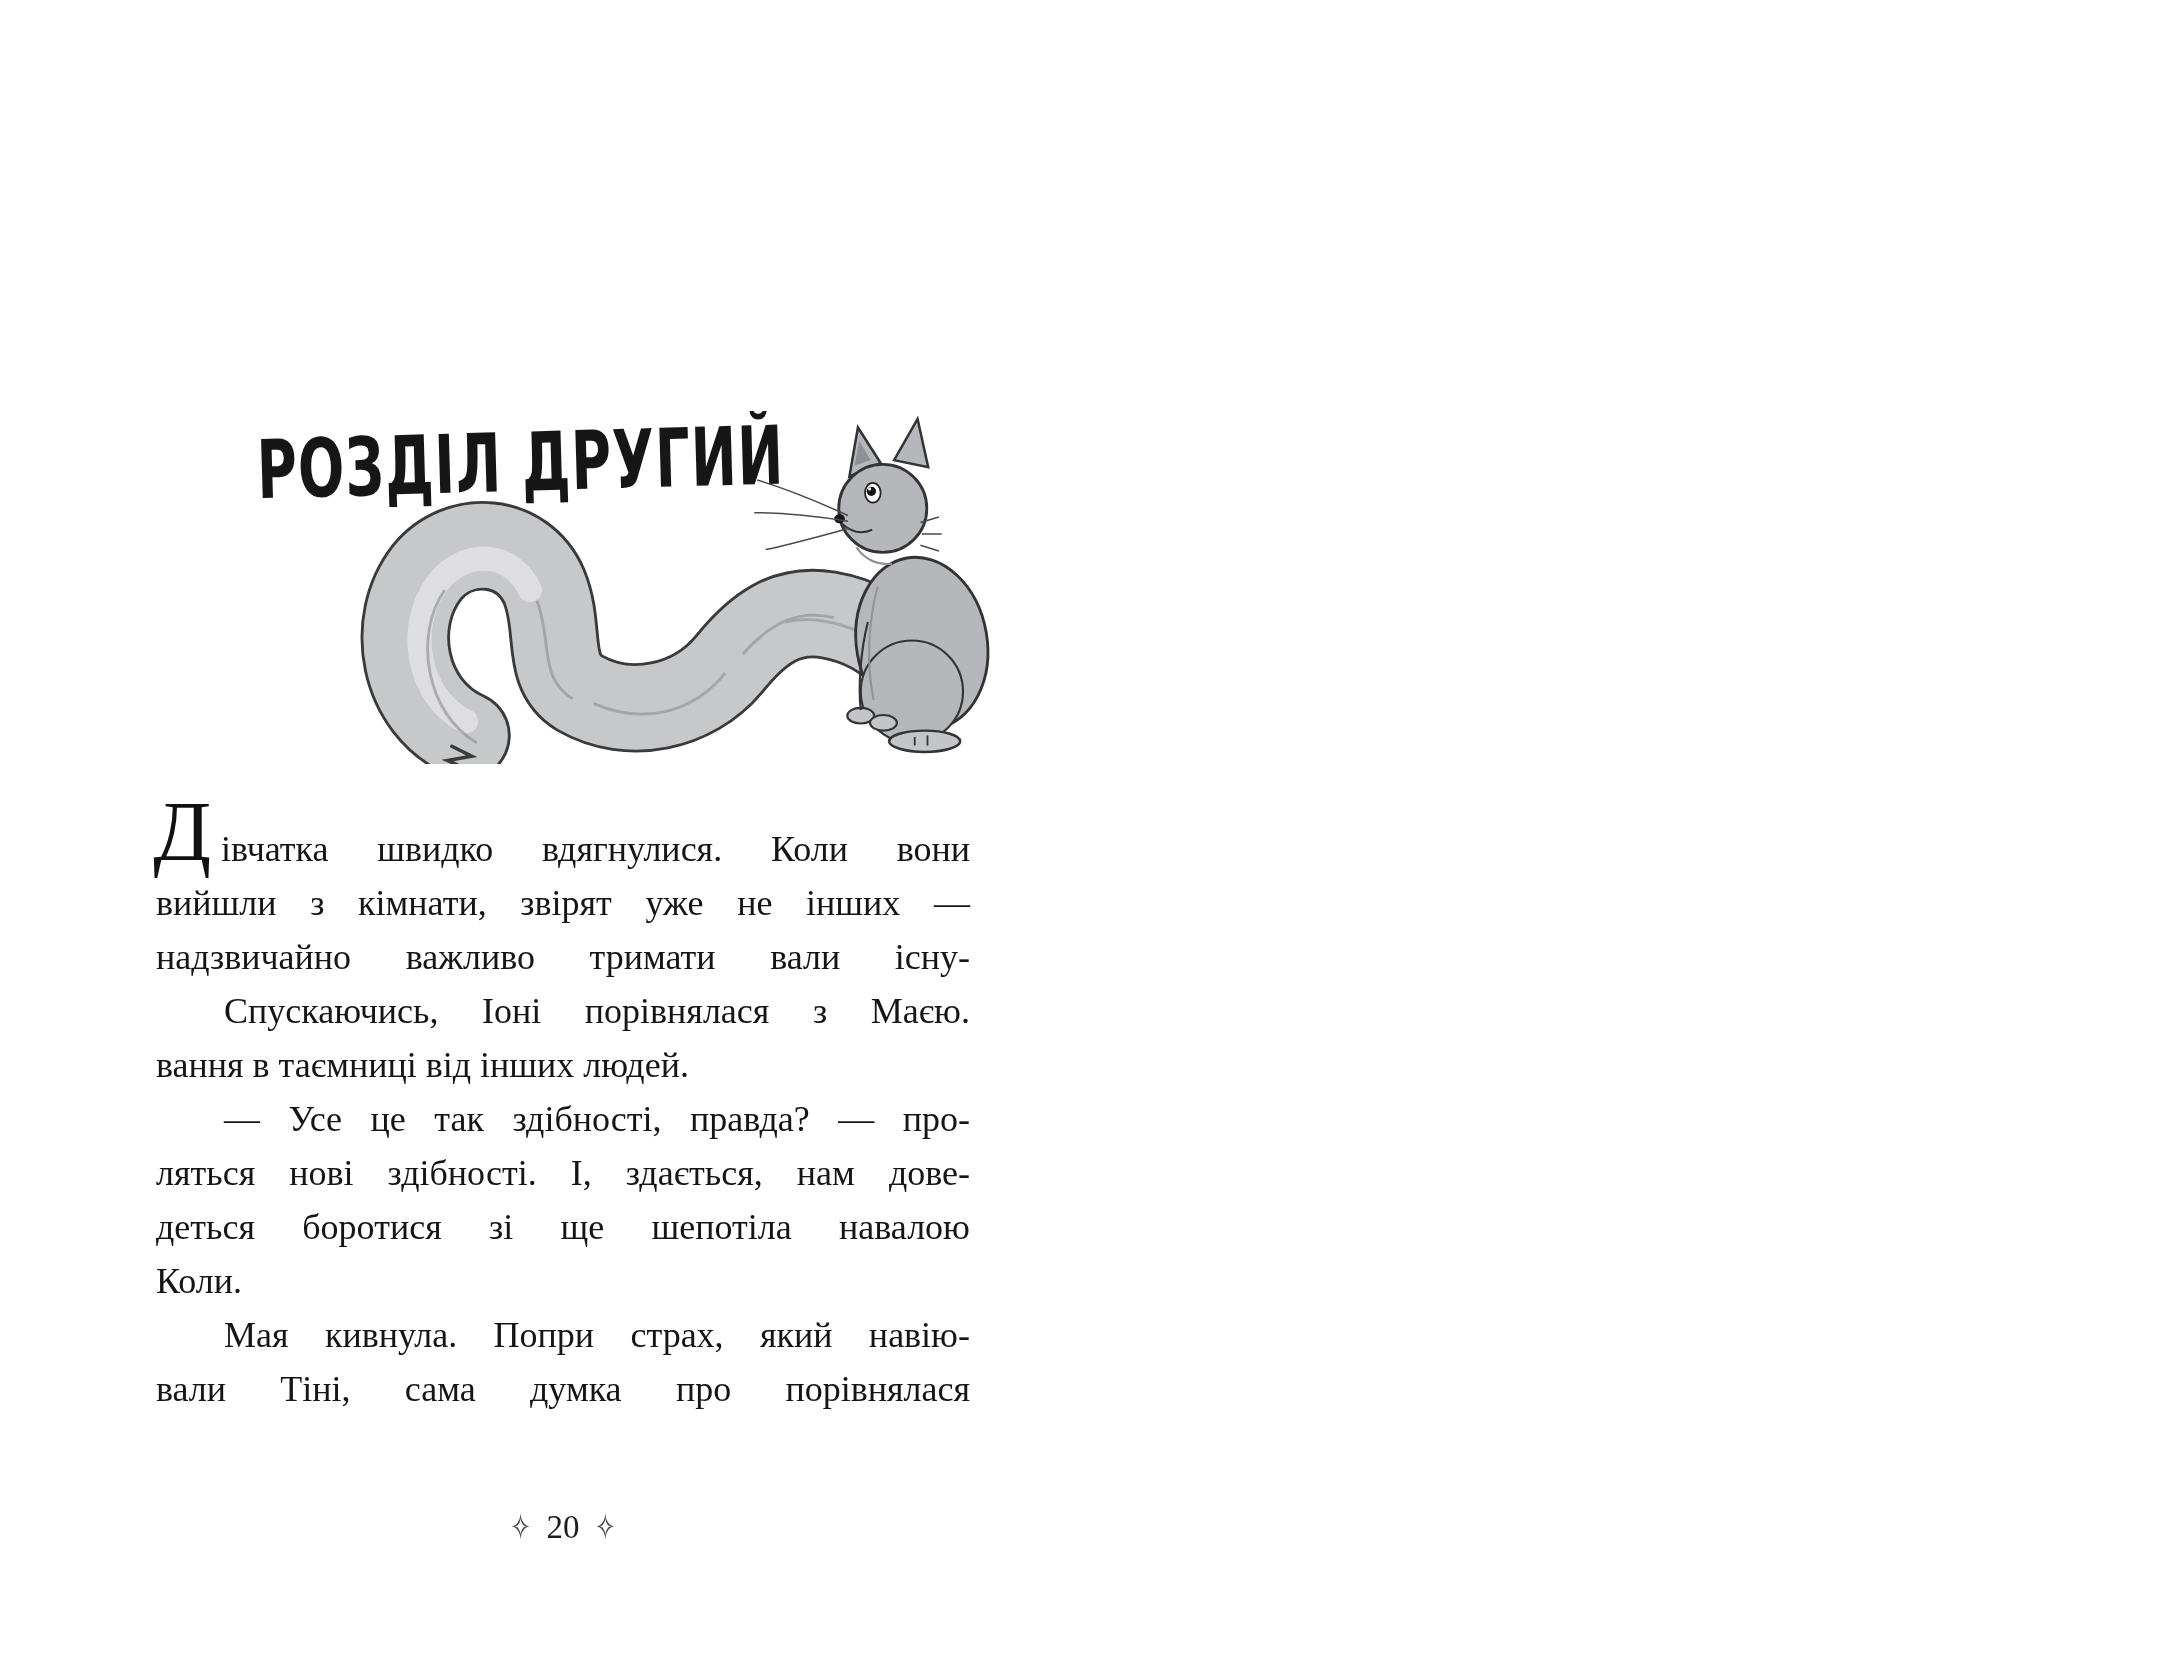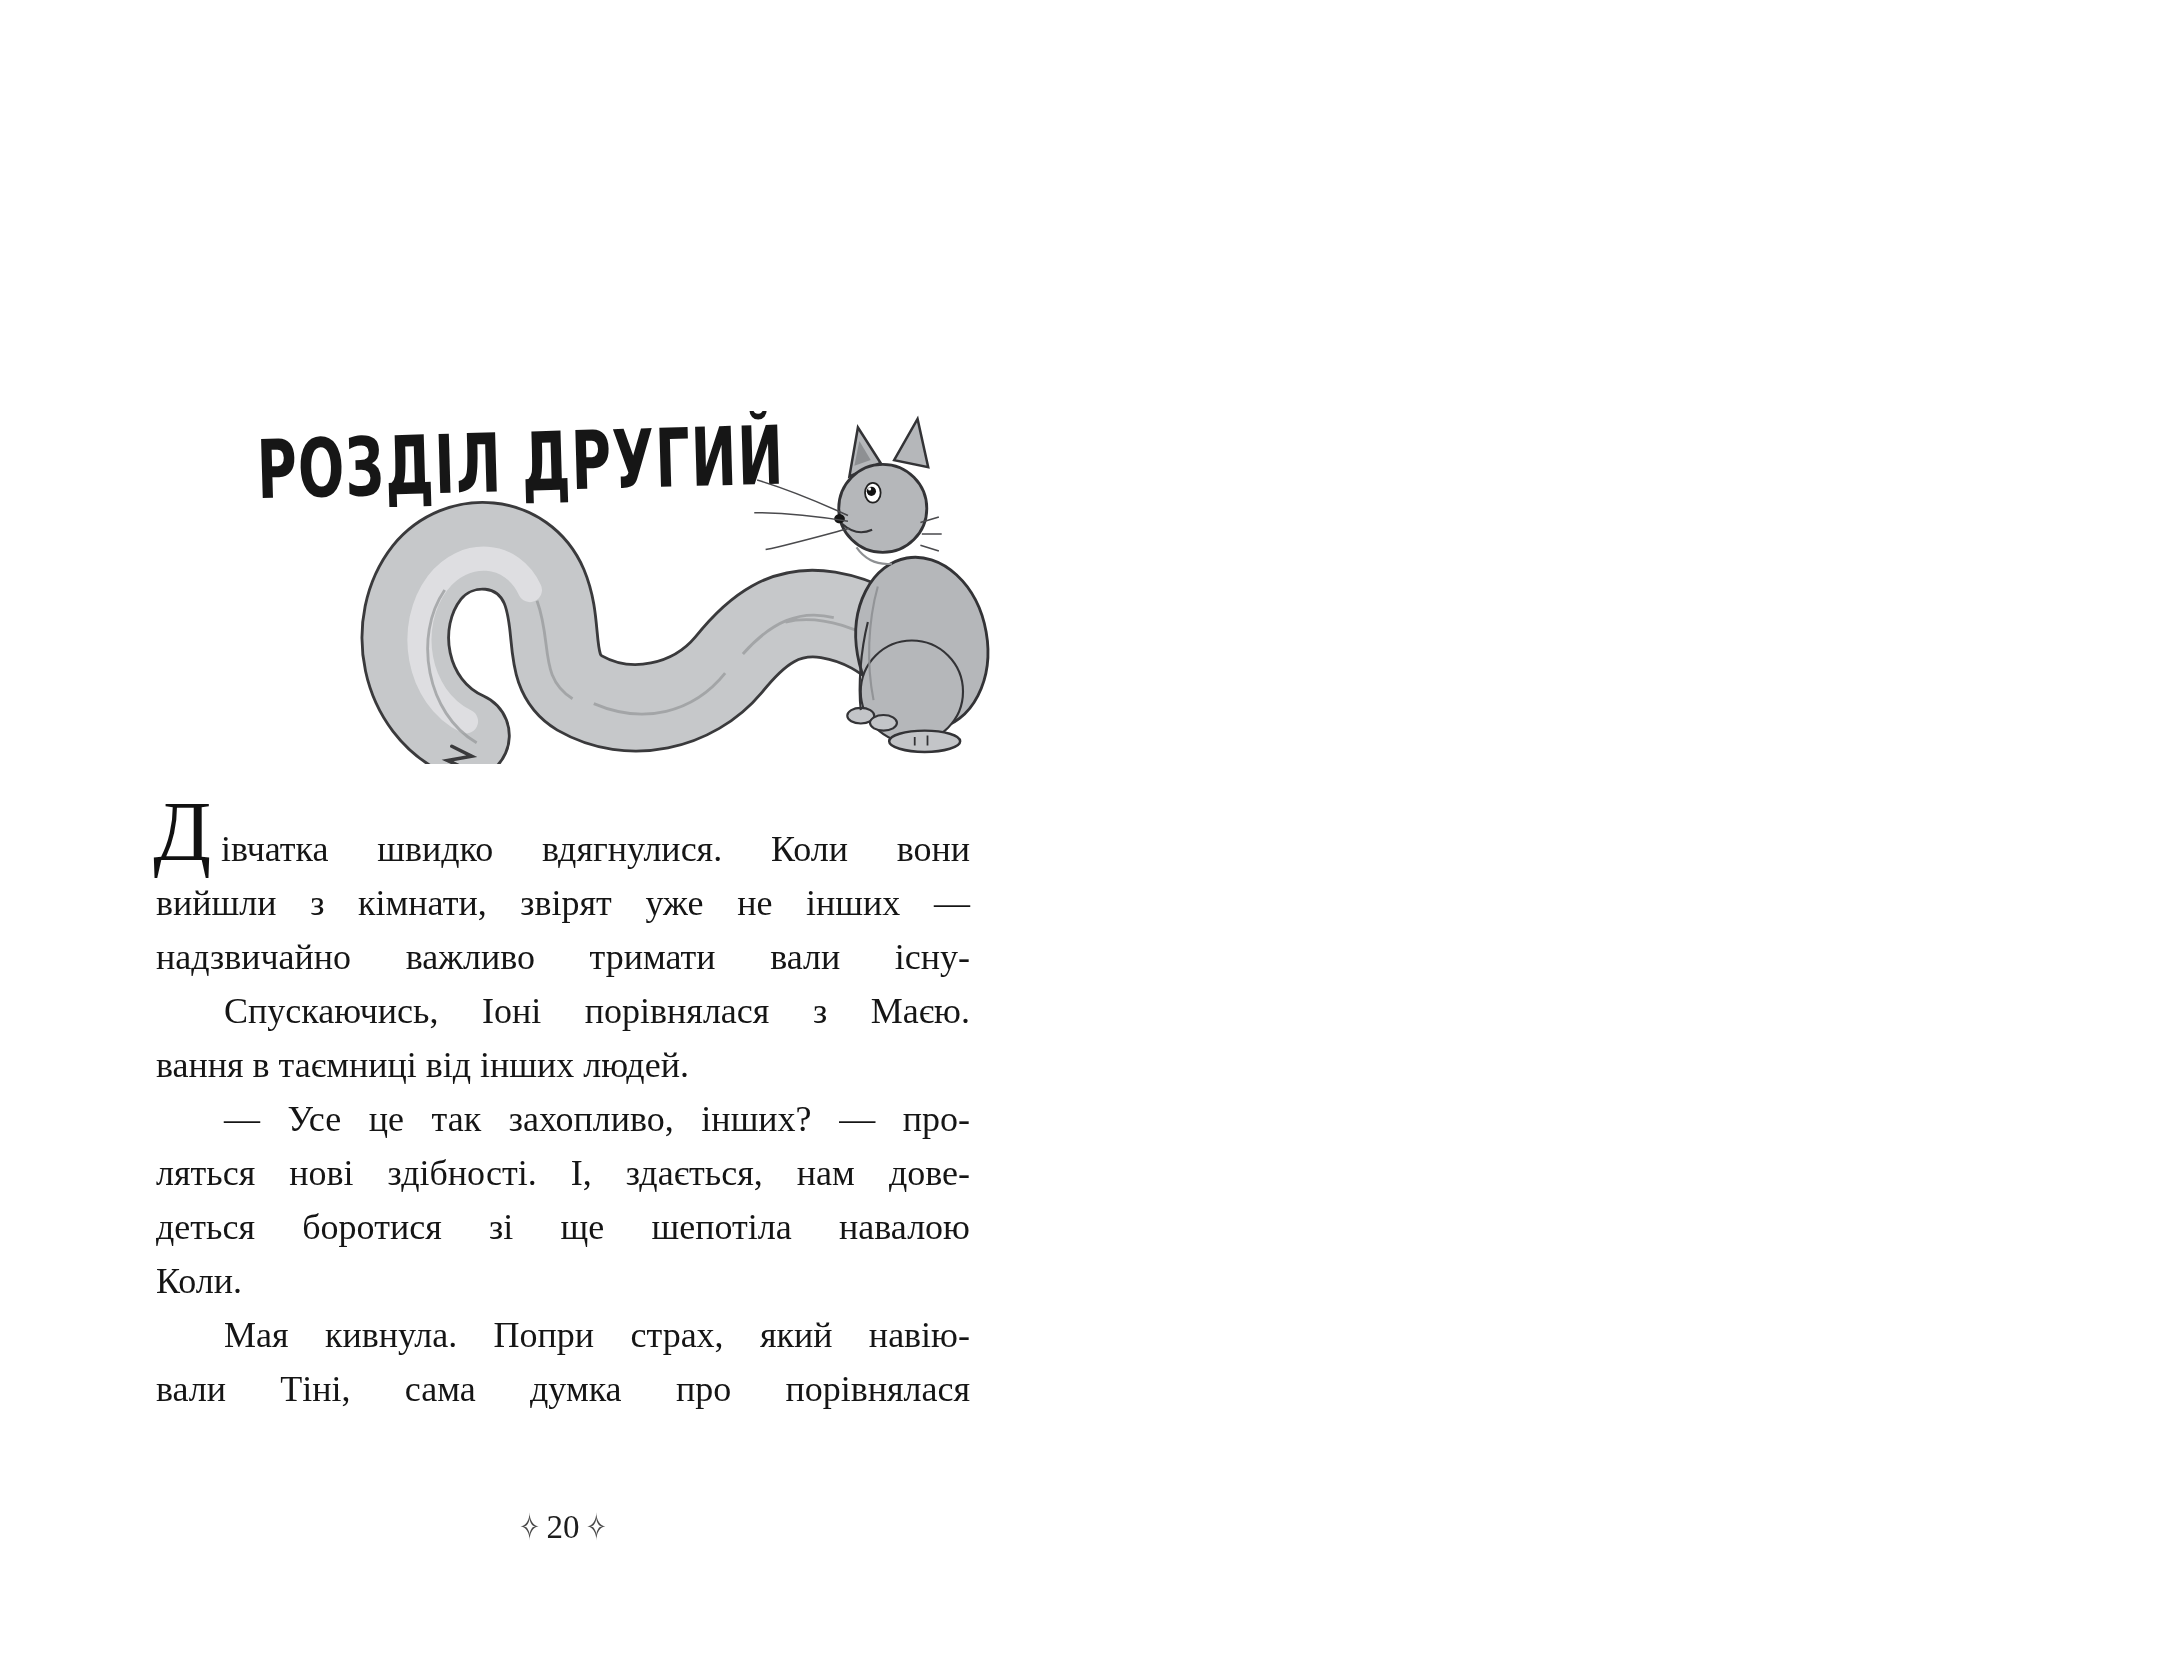--- a/index.html
+++ b/index.html
@@ -18,21 +18,21 @@
   .ln{font-size:36px;line-height:54px;white-space:nowrap;color:#151515;}
   .ln.j{white-space:normal;text-align:justify;text-align-last:justify;}
   .ln.ind{text-indent:68px;}
   #line-L0{position:relative;padding-left:65px;}
   #drop-cap{position:absolute;left:-2.8px;top:-33px;font-size:85px;line-height:85px;
             font-family:"Liberation Serif",serif;color:#111;}
 
   
   .pagenum-row{position:absolute;top:1509px;text-align:center;}
   #left-pagenum-row{left:156px;width:814px;}
-  .pagenum{font-size:33px;color:#1d1d1d;display:inline-block;vertical-align:middle;margin:0 4px;}
+  .pagenum{font-size:33px;color:#1d1d1d;display:inline-block;vertical-align:middle;margin:0 13px;}
   .star{font-family:"DejaVu Sans",sans-serif;font-size:24px;color:#4a4a4a;
         display:inline-block;vertical-align:middle;transform:scaleY(1.55);}
 
   
   #squirrel-illustration{position:absolute;left:359px;top:409px;width:640px;height:355px;}
   svg{display:block;}
 </style>
 </head>
 <body>
 
@@ -84,21 +84,21 @@
   </div>
 
   <div class="textcol" id="left-text">
     <div class="ln j" id="line-L0">
       <span id="drop-cap">Д</span><span>івчатка швидко вдягнулися. Коли вони</span>
     </div>
     <div class="ln j">вийшли з кімнати, звірят уже не інших —</div>
     <div class="ln j">надзвичайно важливо тримати вали існу-</div>
     <div class="ln j ind">Спускаючись, Іоні порівнялася з Маєю.</div>
     <div class="ln">вання в таємниці від інших людей.</div>
-    <div class="ln j ind">— Усе це так захопливо, інших? — про-</div>
+    <div class="ln j ind">— Усе це так здібності, правда? — про-</div>
     <div class="ln j">ляться нові здібності. І, здається, нам дове-</div>
     <div class="ln j">деться боротися зі ще шепотіла навалою</div>
     <div class="ln">Коли.</div>
     <div class="ln j ind">Мая кивнула. Попри страх, який навію-</div>
     <div class="ln j">вали Тіні, сама думка про порівнялася</div>
   </div>
 
   <div class="pagenum-row" id="left-pagenum-row">
     <span class="star">✧</span>
     <span class="pagenum">20</span>

